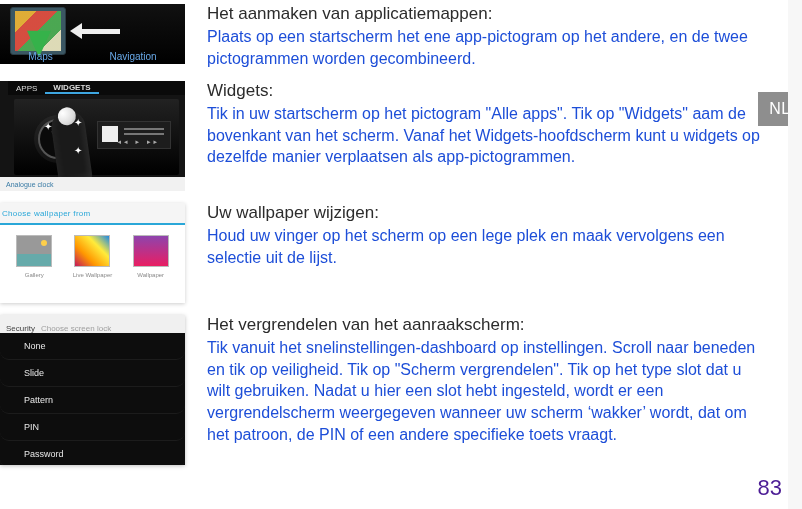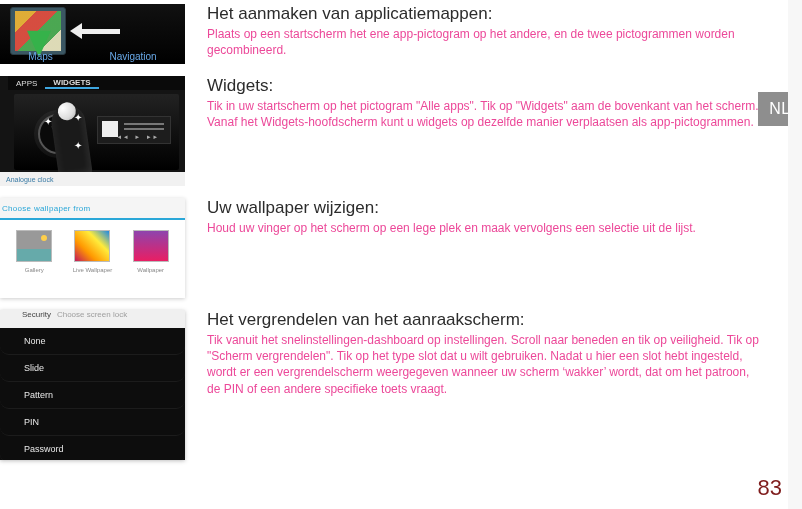--- a/index.html
+++ b/index.html
@@ -35,23 +35,23 @@
     width: 555px;
   }
   h3 {
     margin: 0 0 2px 0;
     font-size: 17px;
     font-weight: 400;
     color: #2c2c2c;
   }
   p {
     margin: 0;
-    font-size: 12px;
+    font-size: 16px;
     line-height: 1.35;
-    color: #ec4899;
+    color: #1d4ed8;
   }
 
   
   .thumb1 {
     height: 60px;
     background: linear-gradient(#111, #000);
     position: relative;
     overflow: hidden;
   }
   .thumb1 .tile {
@@ -292,22 +292,22 @@
     position: relative;
     overflow: hidden;
     box-shadow: 0 1px 4px rgba(0,0,0,0.25);
   }
   .thumb4 .sHdr {
     height: 18px;
     background: #f0f0f0;
     color: #444;
     font-size: 8px;
     display: flex;
-    align-items: flex-start;
-    padding-left: 22px;
+    align-items: flex-end;
+    padding-left: 6px;
     gap: 6px;
   }
   .thumb4 .sHdr .dim { color: #9e9e9e; }
   .thumb4 .item {
     height: 26px;
     border-bottom: 1px solid #1c1c1c;
     color: #e8e8e8;
     font-size: 9px;
     display: flex;
     align-items: center;
@@ -329,21 +329,21 @@
     align-items: center;
     justify-content: center;
     letter-spacing: 0.5px;
   }
 
   .page-num {
     position: absolute;
     right: 20px;
     bottom: 8px;
     font-size: 22px;
-    color: #7f1d1d;
+    color: #4c1d95;
   }
 
   .scrollbar {
     position: absolute;
     top: 0;
     right: 0;
     bottom: 0;
     width: 14px;
     background: #f7f7f7;
   }

